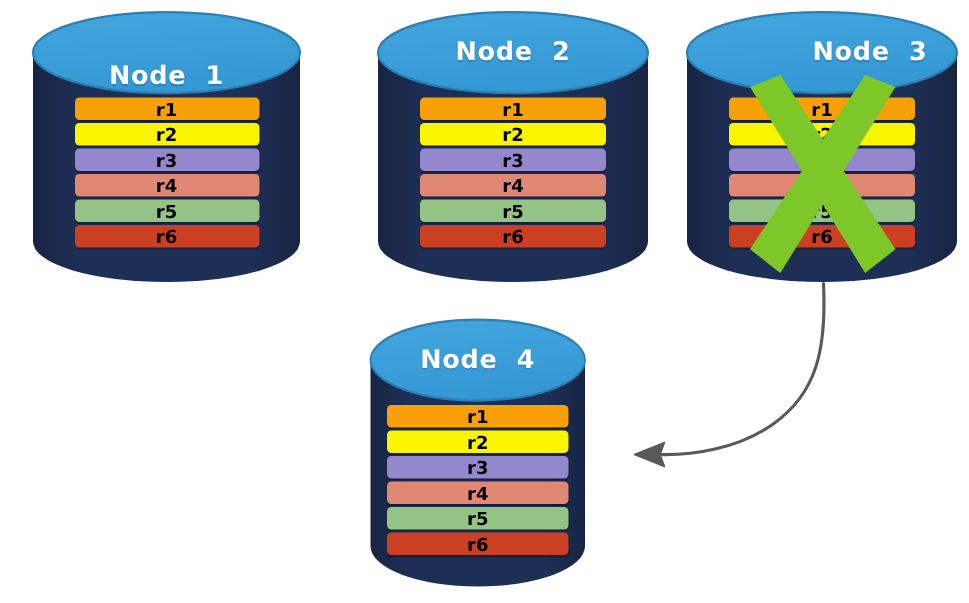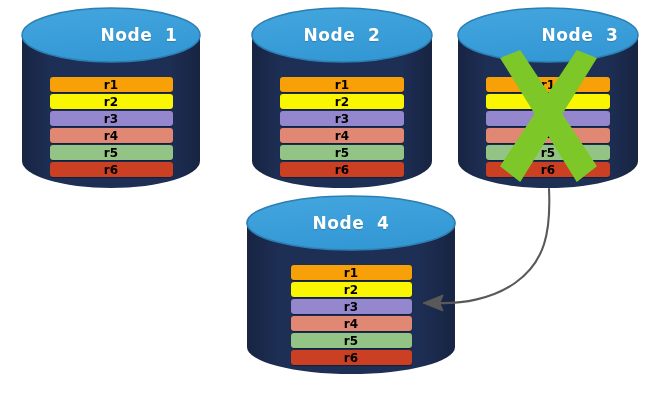--- a/index.html
+++ b/index.html
@@ -48,21 +48,20 @@
     pointer-events: none;
   }
 
   .rows {
     position: absolute;
     left: 0;
     width: 100%;
     display: flex;
     flex-direction: column;
     align-items: center;
-    margin-top: 12px;
   }
   .row-bar {
     position: relative;
     box-sizing: border-box;
     border-radius: 3px;
     display: flex;
     align-items: center;
     justify-content: center;
     color: #000000;
     font-weight: bold;
@@ -107,21 +106,21 @@
               </linearGradient>
               <linearGradient id="topGrad0" x1="0" y1="0" x2="0.3" y2="1">
                 <stop offset="0%" stop-color="#43A6DE"></stop>
                 <stop offset="100%" stop-color="#3498D5"></stop>
               </linearGradient>
             </defs>
             <path d="M 0 27 L 0 153 A 89 27 0 0 0 178 153 L 178 27 Z" fill="url(#bodyGrad0)"></path>
             <ellipse cx="89" cy="27" rx="89" ry="27" fill="url(#topGrad0)" stroke="#2C7FB3" stroke-width="1.5"></ellipse>
           </svg>
         </div>
-        <div class="node-title" style="top: 17px; margin-left: 28px;">Node  1</div>
+        <div class="node-title" style="top: 33px;">Node  1</div>
         <div class="rows" style="top: 57px;">
           <div class="row-bar" style="background: rgb(247, 160, 7); width: 123px; height: 15px; margin-bottom: 2px;">
             <span>r1</span>
           </div>
           <div class="row-bar" style="background: rgb(250, 245, 0); width: 123px; height: 15px; margin-bottom: 2px;">
             <span>r2</span>
           </div>
           <div class="row-bar" style="background: rgb(148, 135, 206); width: 123px; height: 15px; margin-bottom: 2px;">
             <span>r3</span>
           </div>
@@ -217,21 +216,21 @@
             <span>r6</span>
           </div>
         </div>
         <div class="x-mark" style="left: 40px; top: 42px; width: 101px; height: 132px;">
           <svg viewBox="0 0 100 100" preserveAspectRatio="none" width="101" height="132">
             <path d="M 2 6 L 22 0 L 98 88 L 78 100 Z" fill="#7DC828"></path>
             <path d="M 98 6 L 78 0 L 2 88 L 22 100 Z" fill="#7DC828"></path>
           </svg>
         </div>
       </div>
-      <div class="node" style="left: 247px; top: 196px; width: 180px; height: 178px; padding-left: 28px;">
+      <div class="node" style="left: 247px; top: 213px; width: 143px; height: 178px;">
         <div class="cyl-body">
           <svg viewBox="0 0 176 178" preserveAspectRatio="none">
             <defs>
               <linearGradient id="bodyGrad3" x1="0" y1="0" x2="1" y2="0">
                 <stop offset="0%" stop-color="#172442"></stop>
                 <stop offset="16%" stop-color="#1E2F55"></stop>
                 <stop offset="82%" stop-color="#1E2F55"></stop>
                 <stop offset="100%" stop-color="#172442"></stop>
               </linearGradient>
               <linearGradient id="topGrad3" x1="0" y1="0" x2="0.3" y2="1">

